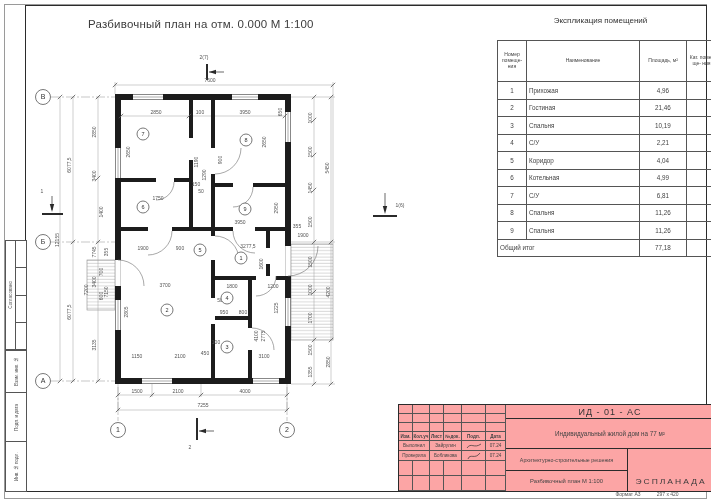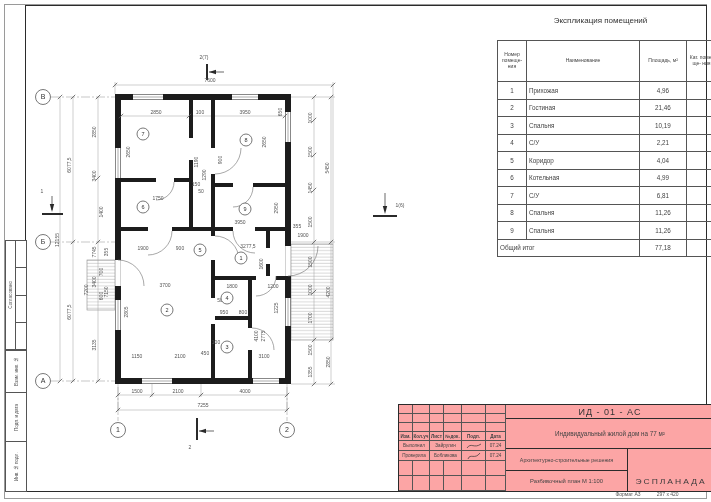--- a/index.html
+++ b/index.html
@@ -63,20 +63,21 @@
   .sogl-right>i{flex:1;border-bottom:.6px solid #555;}
   .sogl-right>i:last-child{border-bottom:none;}
 </style>
 </head>
 <body>
 
 <div class="sheet">
   <div class="outer-frame"></div>
   <div class="main-frame"></div>
 
+  <div class="plan-title">Разбивочный план на отм. 0.000 М 1:100</div>
 
   <svg id="plan-svg" width="711" height="502" viewBox="0 0 711 502">
     <defs>
       <pattern id="hatch" width="4" height="3.2" patternUnits="userSpaceOnUse">
         <line x1="0" y1="1" x2="4" y2="1" stroke="#a8a8a8" stroke-width="0.5"></line>
       </pattern>
     </defs>
 
     <g>
       <rect x="87" y="260" width="28" height="50" fill="url(#hatch)" stroke="#8a8a8a" stroke-width="0.6"></rect>

